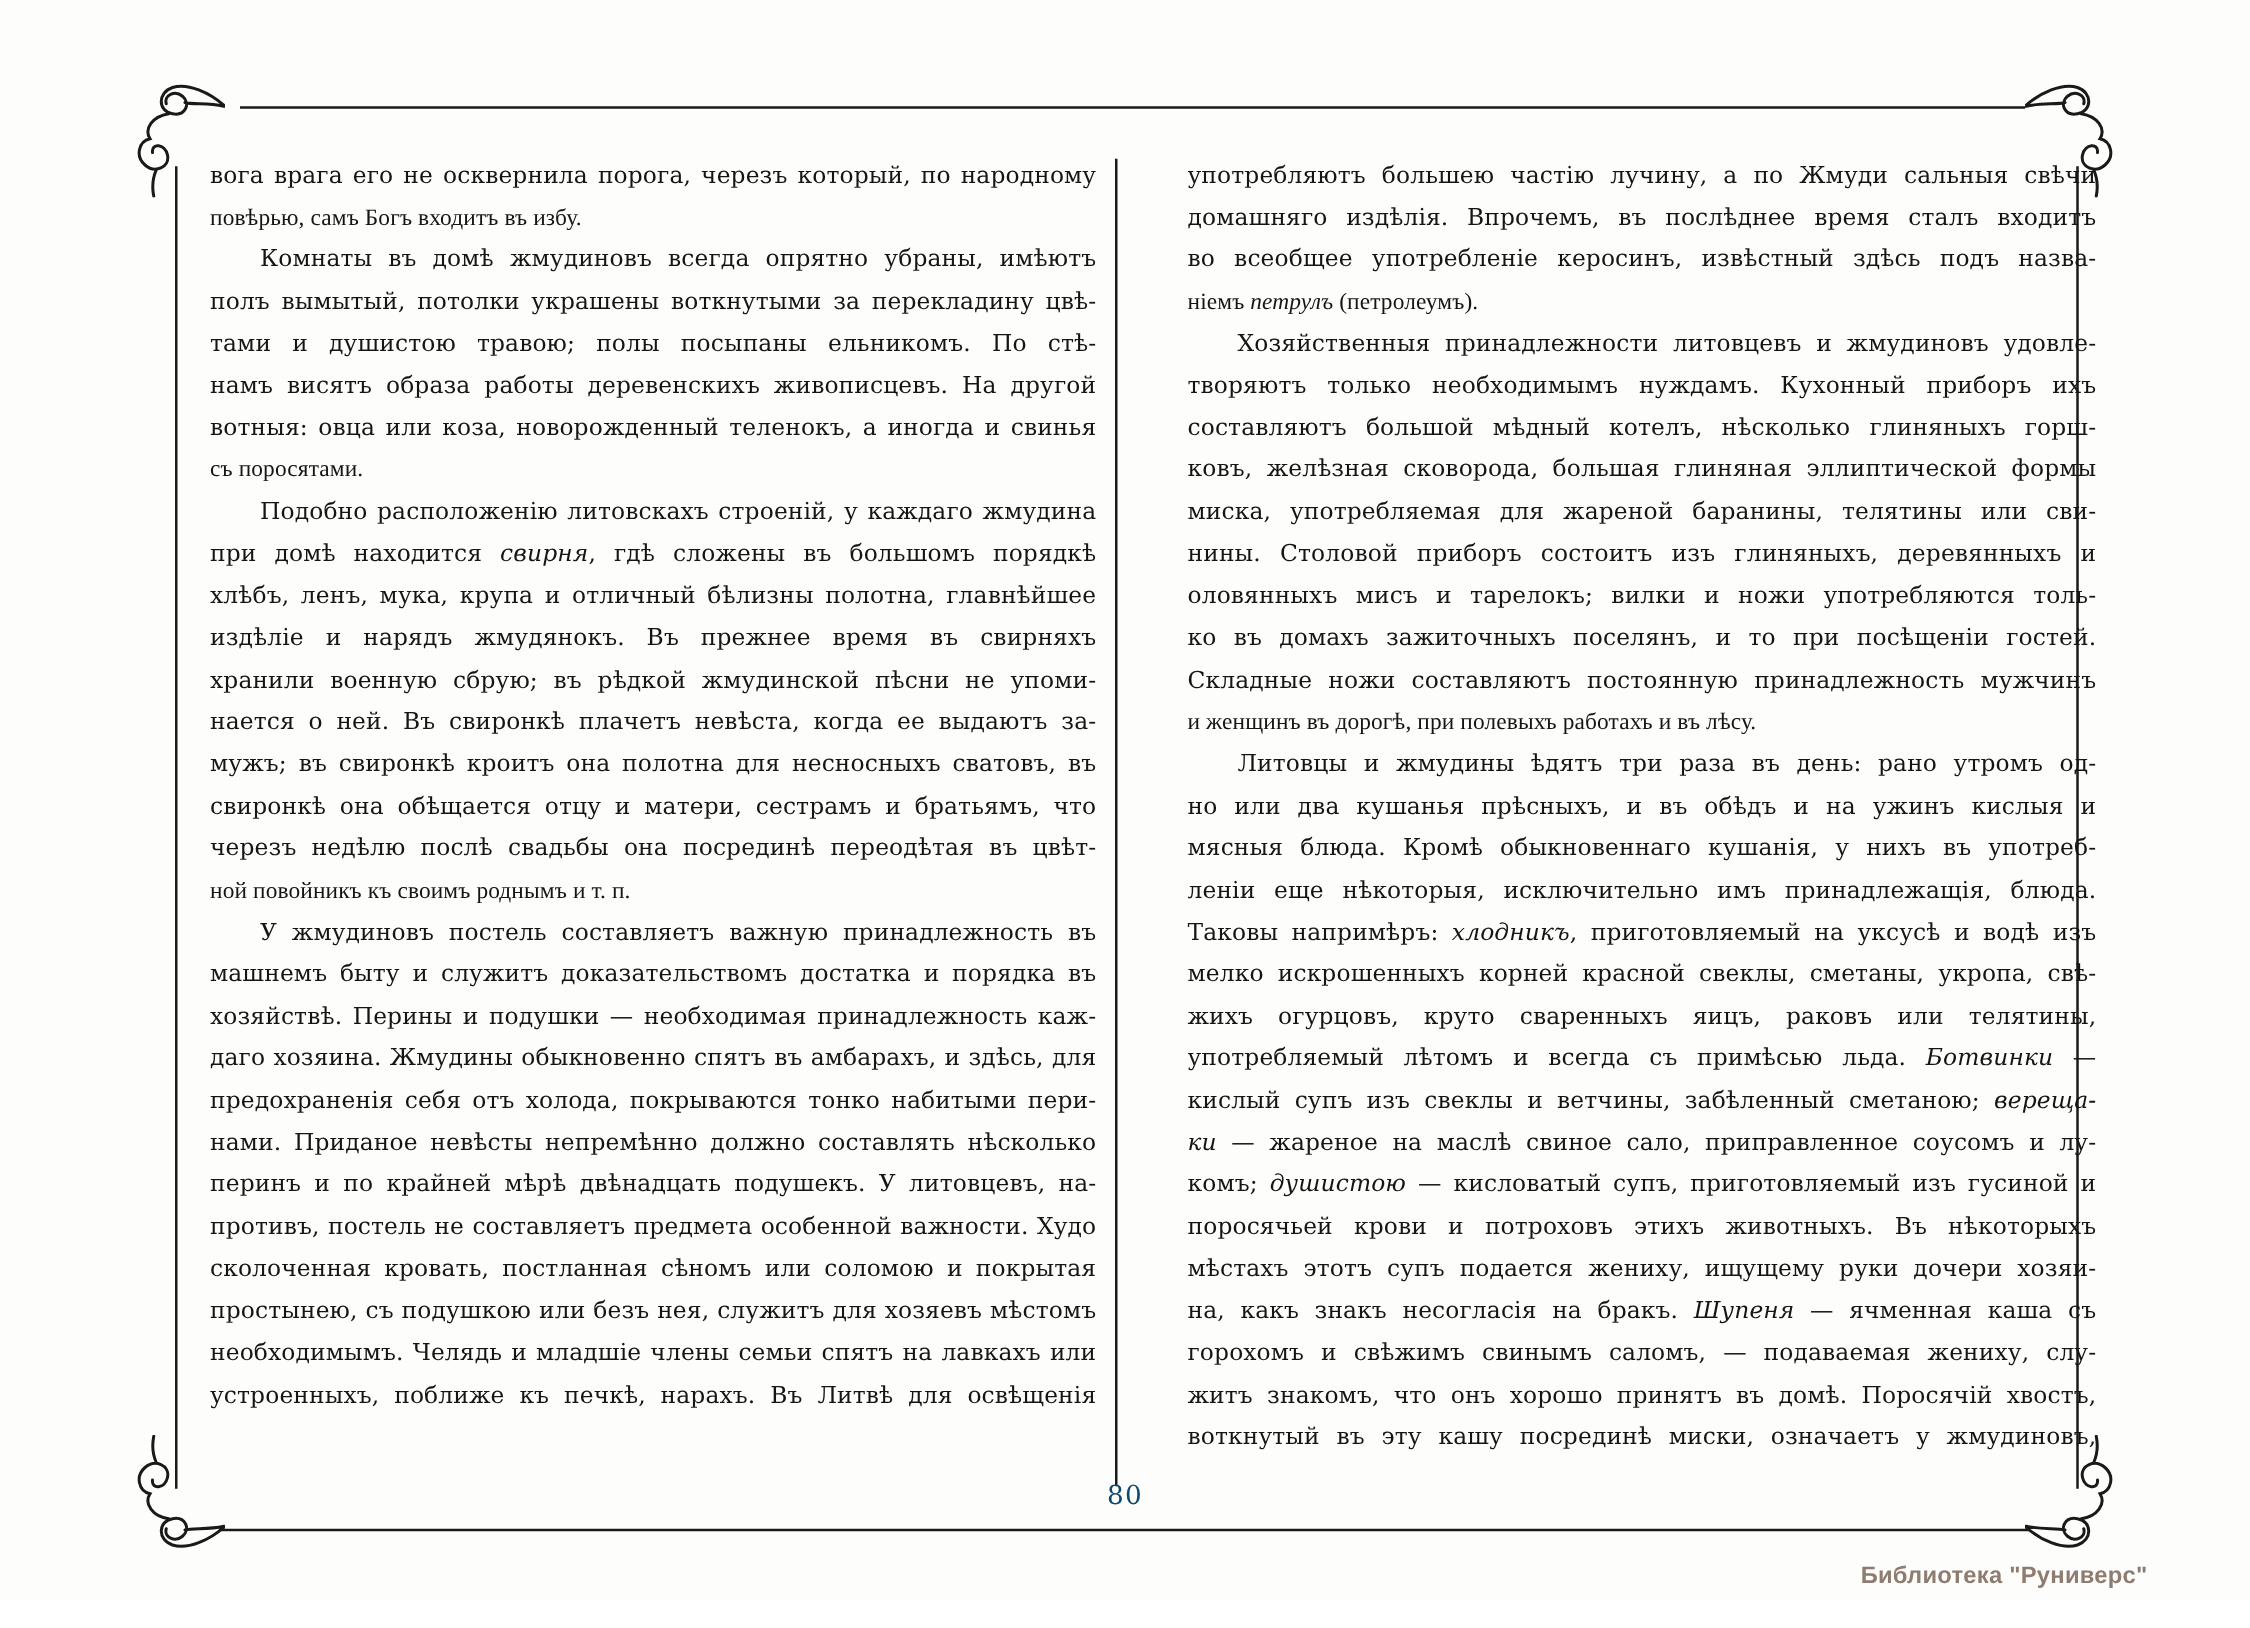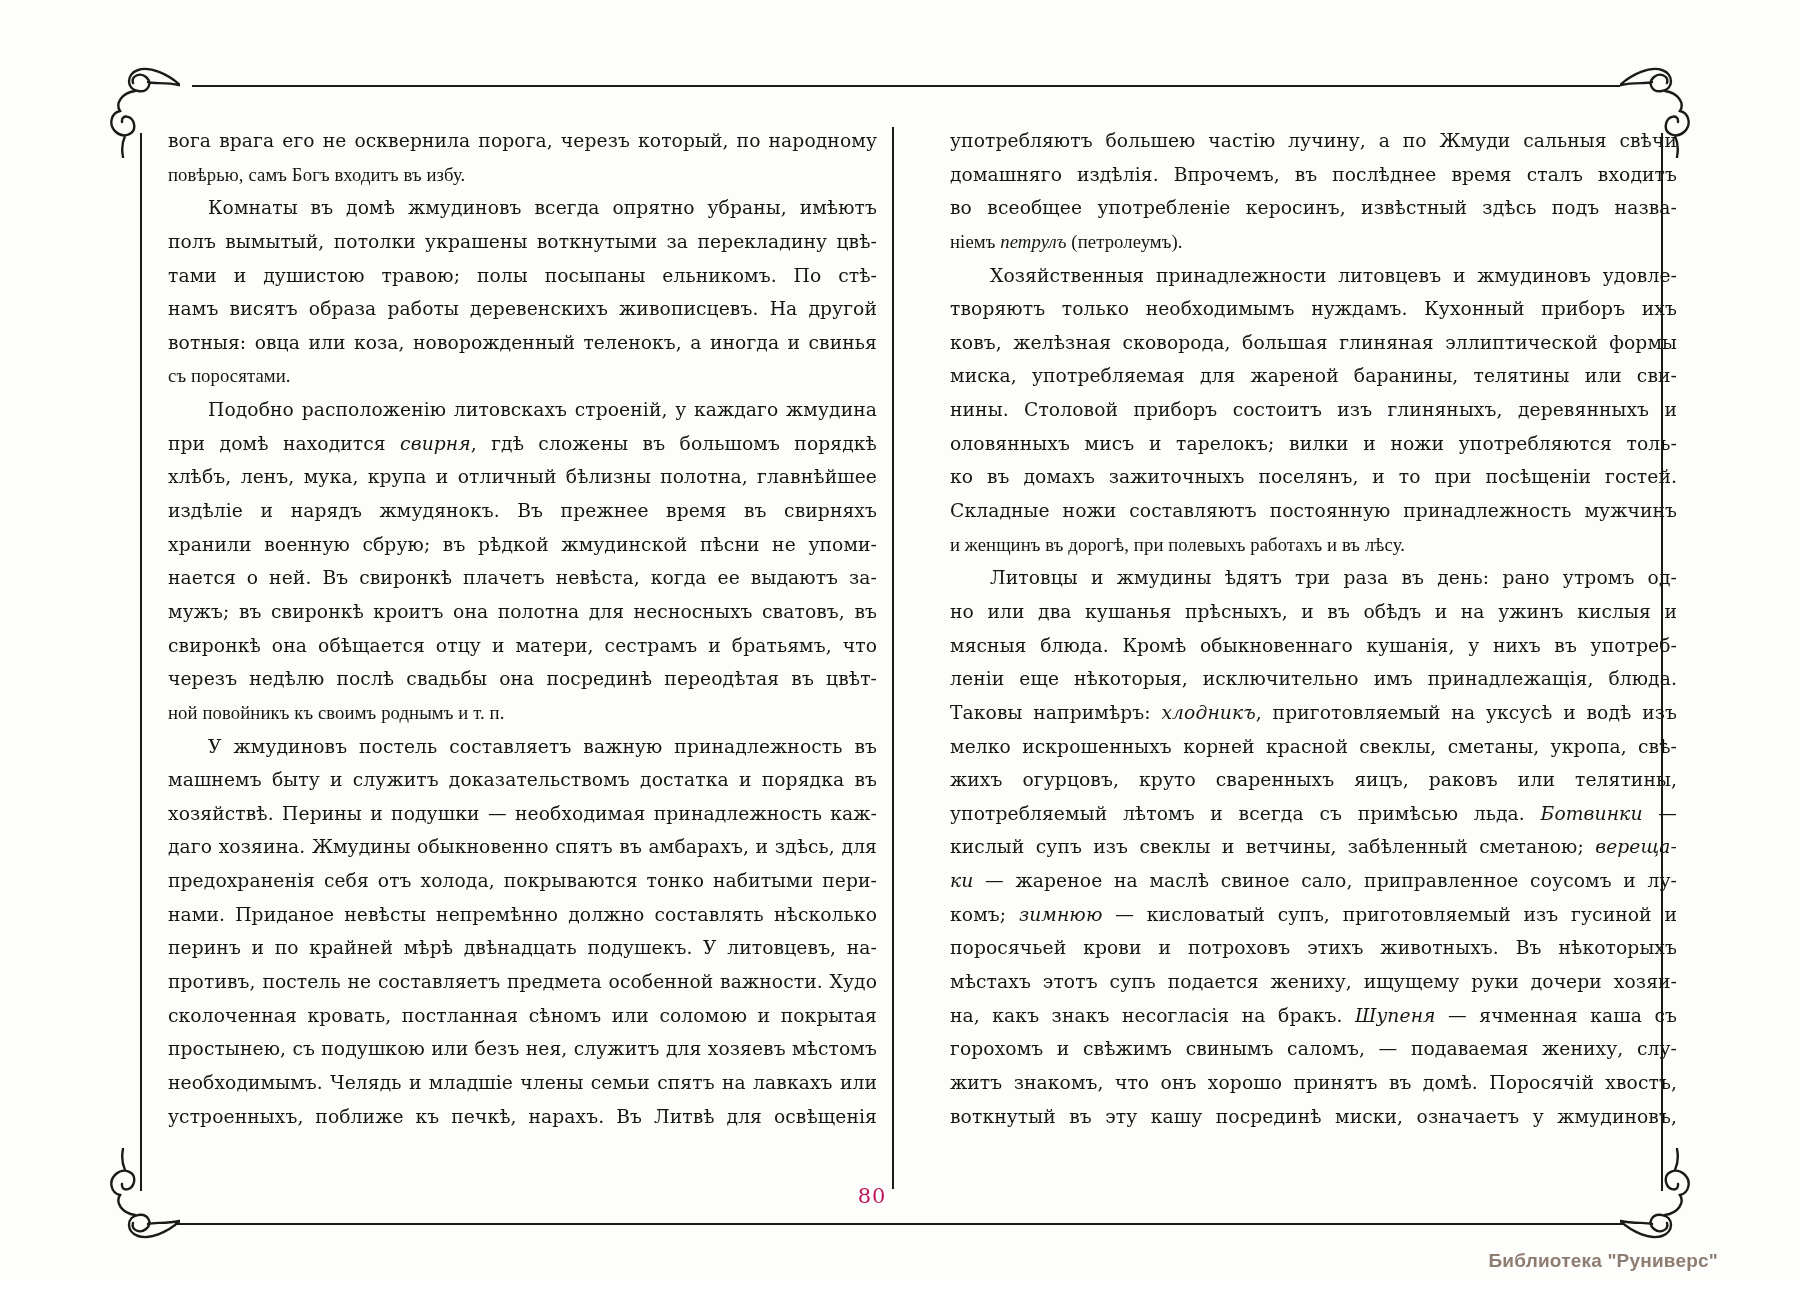--- a/index.html
+++ b/index.html
@@ -29,22 +29,22 @@
   .line {
     height:33.65px; line-height:33.65px; font-size:18.7px;
     text-align:justify; text-align-last:justify;
     overflow:hidden; letter-spacing:0.1px;
   }
   .line.indent { text-indent:40px; }
   .line.end { text-align-last:left;font-family:Liberation Serif, serif; }
   .line i { font-style:italic; }
   .divider { position:absolute; left:892px; top:127px; width:2px; height:1062px; background:#1c1a18; }
   .page-number {
-    position:absolute; left:812px; top:1184px; width:120px;
-    text-align:center; font-size:21px; letter-spacing:1px; color:#be185d;
+    position:absolute; left:840px; top:1184px; width:120px;
+    text-align:center; font-size:21px; letter-spacing:1px; color:#0c4a6e;
   }
   .watermark {
     position:absolute; right:82px; top:1250px;
     font-family:"Liberation Sans", "DejaVu Sans", sans-serif;
     font-weight:700; font-size:19px; color:#8e7c70; letter-spacing:0.2px;
   }
 </style>
 </head>
 <body>
 
@@ -109,38 +109,39 @@
       <div class="line">устроенныхъ, поближе къ печкѣ, нарахъ. Въ Литвѣ для освѣщенія</div>
     </div>
   <div class="divider"></div>
   <div class="col col-right">
       <div class="line">употребляютъ большею частію лучину, а по Жмуди сальныя свѣчи</div>
       <div class="line">домашняго издѣлія. Впрочемъ, въ послѣднее время сталъ входитъ</div>
       <div class="line">во всеобщее употребленіе керосинъ, извѣстный здѣсь подъ назва-</div>
       <div class="line end">ніемъ <i>петрулъ</i> (петролеумъ).</div>
       <div class="line indent">Хозяйственныя принадлежности литовцевъ и жмудиновъ удовле-</div>
       <div class="line">творяютъ только необходимымъ нуждамъ. Кухонный приборъ ихъ</div>
+      <div class="line">составляютъ большой мѣдный котелъ, нѣсколько глиняныхъ горш-</div>
       <div class="line">ковъ, желѣзная сковорода, большая глиняная эллиптической формы</div>
       <div class="line">миска, употребляемая для жареной баранины, телятины или сви-</div>
       <div class="line">нины. Столовой приборъ состоитъ изъ глиняныхъ, деревянныхъ и</div>
       <div class="line">оловянныхъ мисъ и тарелокъ; вилки и ножи употребляются толь-</div>
       <div class="line">ко въ домахъ зажиточныхъ поселянъ, и то при посѣщеніи гостей.</div>
       <div class="line">Складные ножи составляютъ постоянную принадлежность мужчинъ</div>
       <div class="line end">и женщинъ въ дорогѣ, при полевыхъ работахъ и въ лѣсу.</div>
       <div class="line indent">Литовцы и жмудины ѣдятъ три раза въ день: рано утромъ од-</div>
       <div class="line">но или два кушанья прѣсныхъ, и въ обѣдъ и на ужинъ кислыя и</div>
       <div class="line">мясныя блюда. Кромѣ обыкновеннаго кушанія, у нихъ въ употреб-</div>
       <div class="line">леніи еще нѣкоторыя, исключительно имъ принадлежащія, блюда.</div>
       <div class="line">Таковы напримѣръ: <i>хлодникъ</i>, приготовляемый на уксусѣ и водѣ изъ</div>
       <div class="line">мелко искрошенныхъ корней красной свеклы, сметаны, укропа, свѣ-</div>
       <div class="line">жихъ огурцовъ, круто сваренныхъ яицъ, раковъ или телятины,</div>
       <div class="line">употребляемый лѣтомъ и всегда съ примѣсью льда. <i>Ботвинки</i> —</div>
       <div class="line">кислый супъ изъ свеклы и ветчины, забѣленный сметаною; <i>вереща-</i></div>
       <div class="line"><i>ки</i> — жареное на маслѣ свиное сало, приправленное соусомъ и лу-</div>
-      <div class="line">комъ; <i>зимнюю</i> — кисловатый супъ, приготовляемый изъ гусиной и</div>
+      <div class="line">комъ; <i>душистою</i> — кисловатый супъ, приготовляемый изъ гусиной и</div>
       <div class="line">поросячьей крови и потроховъ этихъ животныхъ. Въ нѣкоторыхъ</div>
       <div class="line">мѣстахъ этотъ супъ подается жениху, ищущему руки дочери хозяи-</div>
       <div class="line">на, какъ знакъ несогласія на бракъ. <i>Шупеня</i> — ячменная каша съ</div>
       <div class="line">горохомъ и свѣжимъ свинымъ саломъ, — подаваемая жениху, слу-</div>
       <div class="line">житъ знакомъ, что онъ хорошо принятъ въ домѣ. Поросячій хвостъ,</div>
       <div class="line">воткнутый въ эту кашу посрединѣ миски, означаетъ у жмудиновъ,</div>
     </div>
 
   <div class="page-number">80</div>
   <div class="watermark">Библиотека "Руниверс"</div>

